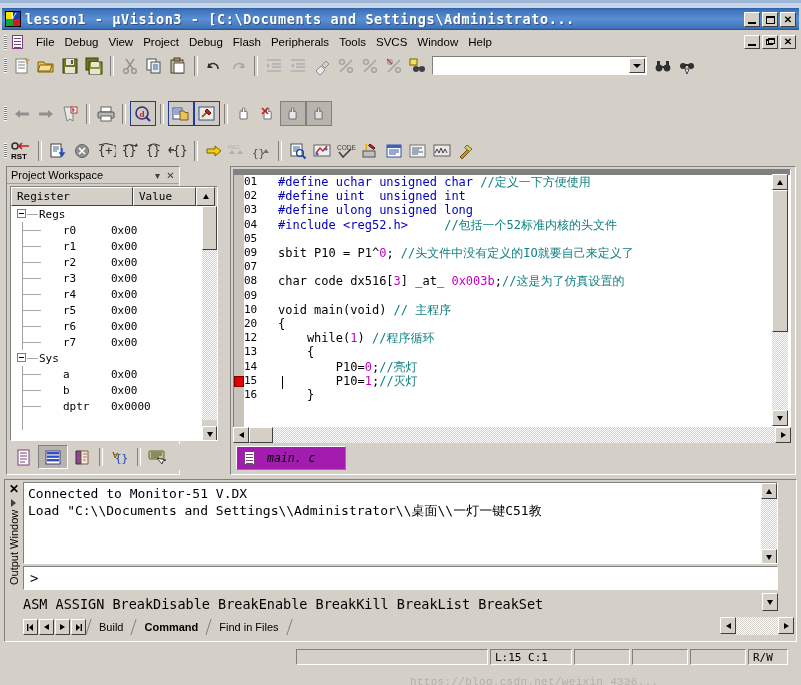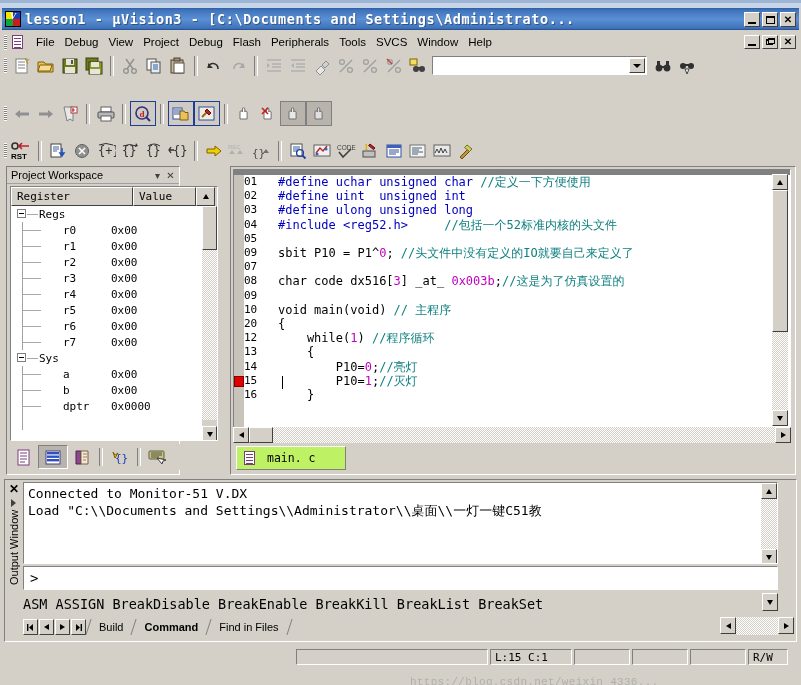--- a/index.html
+++ b/index.html
@@ -149,22 +149,22 @@
   .edhscroll{position:absolute;left:2px;bottom:31px;width:558px;height:16px;background:#d4d0c8;}
   .edhscroll .lf,.edhscroll .rt{position:absolute;top:0;width:16px;height:16px;background:#d4d0c8;
     border:1px solid;border-color:#ffffff #404040 #404040 #ffffff;box-sizing:border-box;display:flex;align-items:center;justify-content:center;}
   .edhscroll .lf{left:0;}
   .edhscroll .rt{right:0;}
   .edhscroll .track{position:absolute;left:16px;right:16px;top:0;height:16px;
     background:repeating-conic-gradient(#d4d0c8 0% 25%, #ffffff 0% 50%) 0 0/2px 2px;}
   .edhscroll .thumb{position:absolute;left:16px;top:0;width:24px;height:16px;background:#d4d0c8;
     border:1px solid;border-color:#ffffff #404040 #404040 #ffffff;box-sizing:border-box;}
   .filetab-strip{position:absolute;left:2px;bottom:2px;width:558px;height:27px;background:#d4d0c8;}
-  .filetab{position:absolute;left:3px;top:1px;height:24px;min-width:110px;background:#bef264;
-    border:1px solid;border-color:#ffffff #808080 #808080 #ffffff;display:flex;align-items:center;box-sizing:border-box;}
+  .filetab{position:absolute;left:3px;top:1px;height:24px;min-width:110px;background:#a21caf;
+    border:1px solid;border-color:#ffffff #808080 #808080 #ffffff;display:flex;align-items:center;box-sizing:border-box;font-style:italic;}
   .filetab .fi{width:14px;height:15px;margin:0 10px 0 6px;position:relative;}
   .filetab .fi .pg{position:absolute;left:1px;top:0;width:11px;height:14px;background:#fff;border:1px solid #7a3e7a;box-sizing:border-box;}
   .filetab .fi .ln{position:absolute;left:3px;width:7px;height:1px;background:#7a3e7a;}
   .filetab .lbl{font-family:"DejaVu Sans Mono",monospace;font-size:11.5px;padding-right:20px;}
 
   
   .outwin{position:absolute;left:4px;top:479px;width:793px;height:163px;background:#d4d0c8;
     border:1px solid;border-color:#808080 #ffffff #ffffff #808080;box-sizing:border-box;}
   .outleft{position:absolute;left:1px;top:1px;width:16px;height:159px;background:#d4d0c8;}
   .outleft .x{position:absolute;left:3px;top:2px;font-size:12px;font-weight:bold;line-height:12px;}

